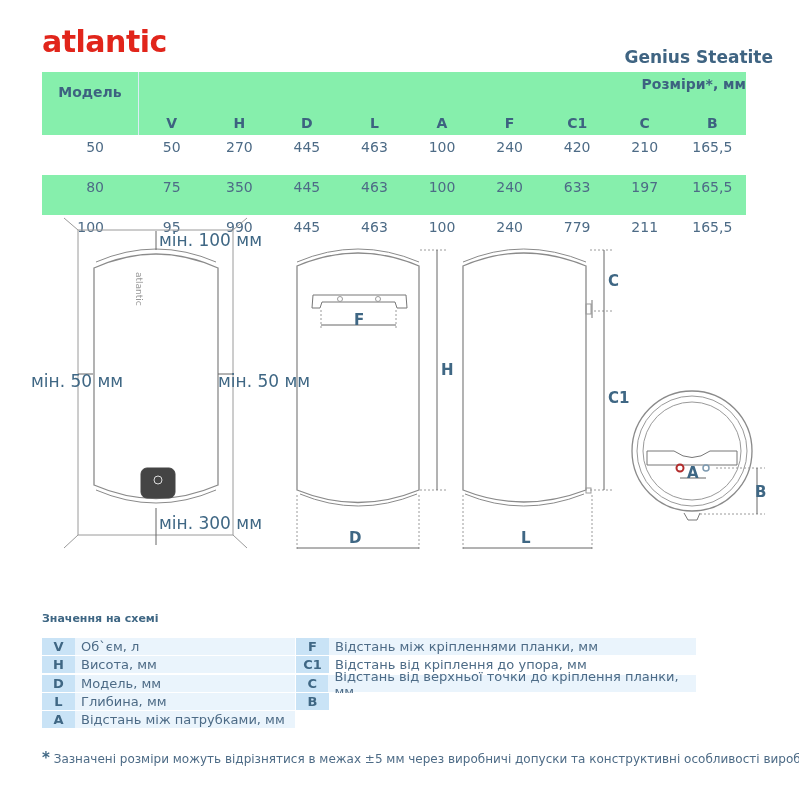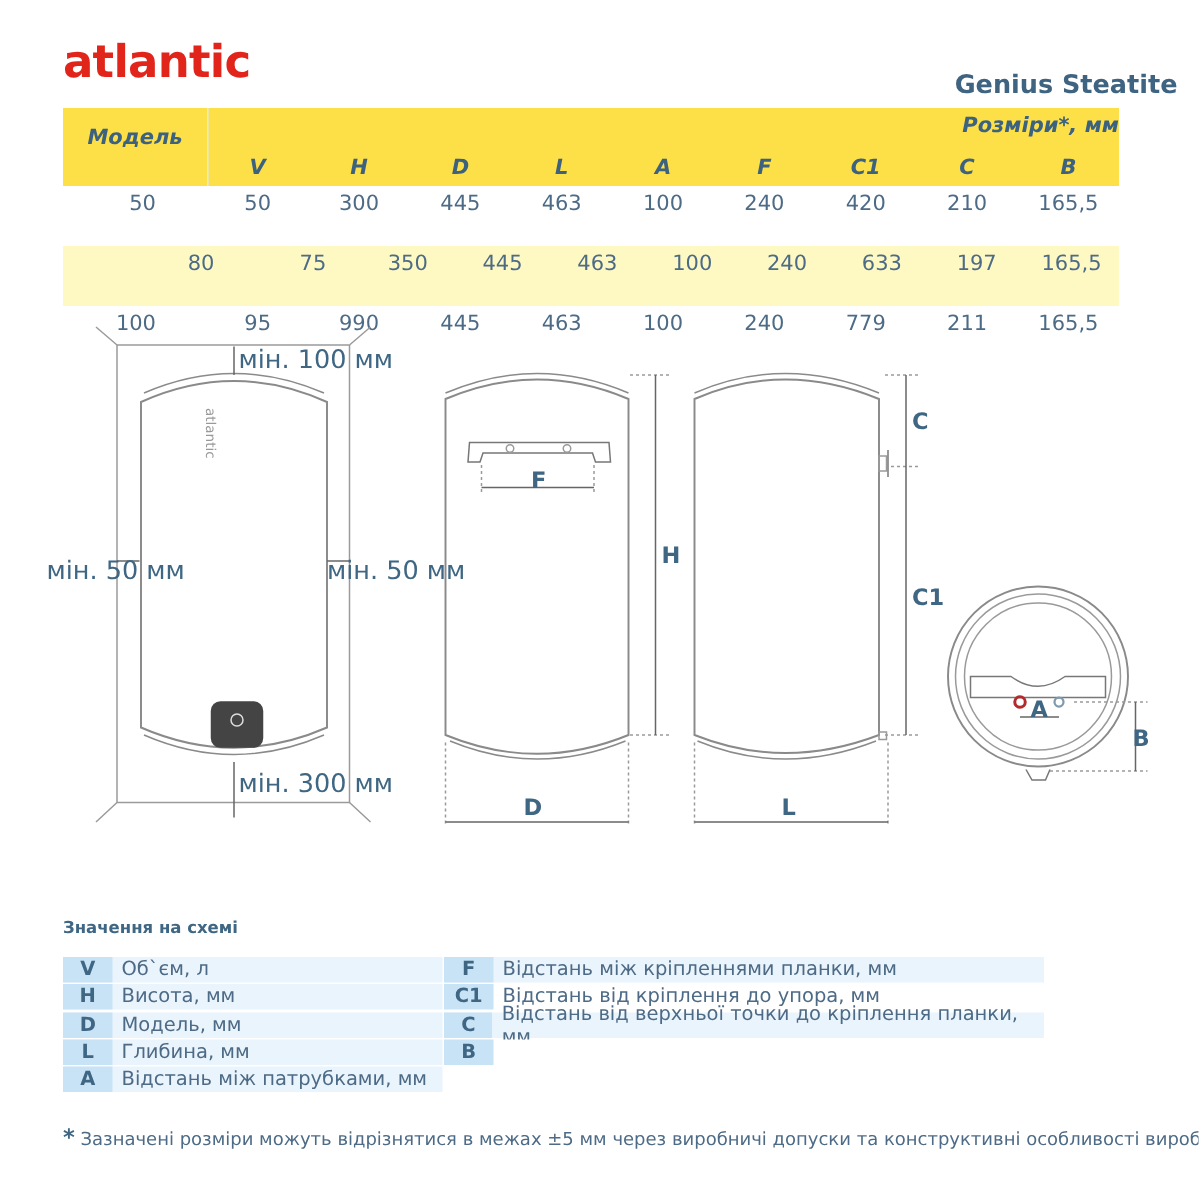--- a/index.html
+++ b/index.html
@@ -1,29 +1,29 @@
 <!DOCTYPE html>
 <html><head>
 <meta charset="utf-8">
 <style>
   html,body{margin:0;padding:0;background:#ffffff;}
   body{width:799px;height:799px;position:relative;overflow:hidden;font-family:"DejaVu Sans","Liberation Sans",sans-serif;color:#4a6a86;}
   .abs{position:absolute;}
   .logo{left:42px;top:24px;font-family:"DejaVu Sans",sans-serif;font-weight:bold;font-size:30px;color:#e1251b;letter-spacing:-0.5px;line-height:36px;}
-  .product{right:14px;top:46px;font-size:17px;font-weight:bold;color:#3f6482;line-height:22px;}
+  .product{right:26px;top:46px;font-size:17px;font-weight:bold;color:#3f6482;line-height:22px;}
   
   .tbl{left:42px;top:72px;width:704px;}
-  .thead{position:relative;height:52px;background:#fde047;font-style:italic;}
+  .thead{position:relative;height:63px;background:#86efac;}
   .thead .modlabel{position:absolute;left:0;width:96px;top:12px;text-align:center;font-weight:bold;font-size:14px;color:#3d6280;}
   .thead .sizes{position:absolute;left:96px;right:0;top:4px;text-align:right;font-weight:bold;font-size:14px;color:#3d6280;}
   .thead .sep{position:absolute;left:96px;top:0;bottom:0;width:1px;background:#dcebf7;}
   .cols{position:absolute;left:96px;right:0;bottom:4px;display:flex;}
   .cols span{flex:1;text-align:center;font-weight:bold;font-size:14px;color:#3d6280;}
   .row{display:flex;height:40px;line-height:25px;font-size:14px;color:#4d6b86;}
-  .row.alt{background:#fef9c3;padding-left:39px;}
+  .row.alt{background:#86efac;}
   .row .m{width:62px;text-align:right;padding-right:34px;}
   .row .v{flex:1;text-align:center;}
   
   svg{position:absolute;left:0;top:0;}
   .dimlbl{font-weight:normal;color:#3f6784;font-size:17px;line-height:14px;white-space:nowrap;}
   .biglbl{font-weight:bold;color:#3f6784;font-size:15px;line-height:16px;}
   
   .legend-title{left:42px;top:612px;font-weight:bold;font-size:11px;color:#3f6784;}
   .leg{position:absolute;height:17px;display:flex;align-items:center;background:#eaf4fc;font-size:13px;color:#4d6b86;}
   .leg .k{width:33px;height:17px;line-height:17px;text-align:center;background:#c9e3f6;font-weight:bold;color:#3f6784;margin-right:6px;}
@@ -49,21 +49,21 @@
       <span>A</span>
       <span>F</span>
       <span>C1</span>
       <span>C</span>
       <span>B</span>
     </div>
   </div>
   <div class="row">
     <span class="m">50</span>
     <span class="v">50</span>
-    <span class="v">300</span>
+    <span class="v">270</span>
     <span class="v">445</span>
     <span class="v">463</span>
     <span class="v">100</span>
     <span class="v">240</span>
     <span class="v">420</span>
     <span class="v">210</span>
     <span class="v">165,5</span>
   </div>
   <div class="row alt">
     <span class="m">80</span>

